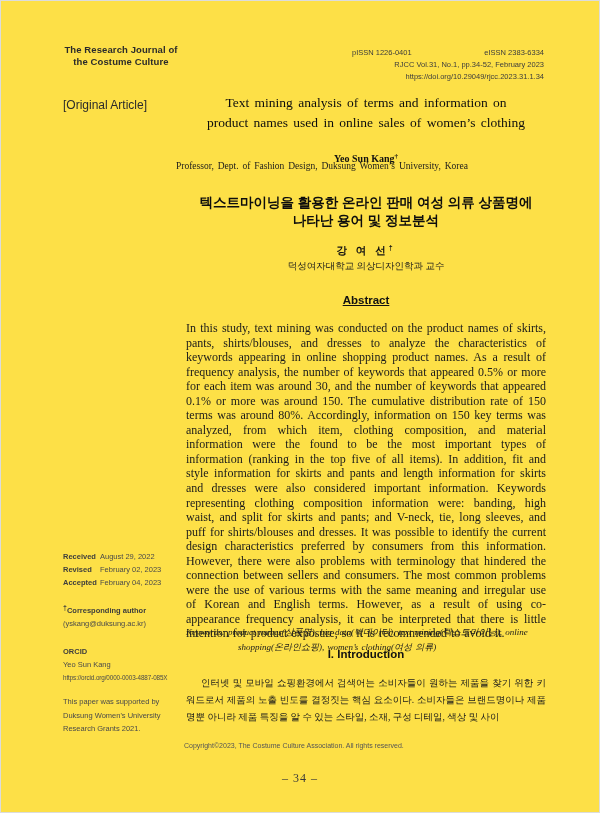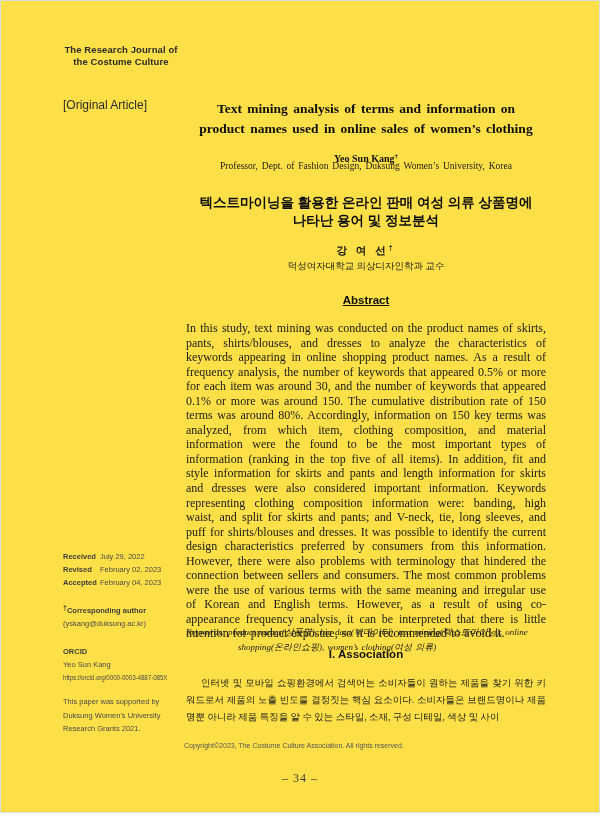--- a/index.html
+++ b/index.html
@@ -42,42 +42,42 @@
   .article-type {
     position: absolute;
     left: 62px; top: 97px;
     font-size: 12px;
     color: #2b2b2b;
   }
 
   
   .title-en {
     position: absolute;
-    left: 175px; top: 98px; width: 380px;
-    text-align: center;
-    font-family: "Liberation Serif", "DejaVu Serif", serif;
-    font-weight: bold;
+    left: 175px; top: 92px; width: 380px;
+    text-align: center;
+    font-family: "Liberation Serif", "DejaVu Serif", serif;
+    font-weight: normal;
     font-size: 13.5px;
     line-height: 20px;
     color: #0d0d0d;
     word-spacing: 2px;
   }
   .author-en {
     position: absolute;
     left: 175px; top: 152px; width: 380px;
     text-align: center;
     font-family: "Liberation Serif", "DejaVu Serif", serif;
     font-weight: bold;
     font-size: 10px;
     color: #111;
   }
   .affil-en {
     position: absolute;
     left: 175px; top: 160px; width: 380px;
-    text-align: center;
+    text-align: left;
     font-family: "Liberation Serif", "DejaVu Serif", serif;
     font-size: 9.5px;
     color: #1a1a1a;
     word-spacing: 1.5px;
   }
   .title-ko {
     position: absolute;
     left: 175px; top: 193px; width: 380px;
     text-align: center;
     font-weight: bold;
@@ -197,20 +197,28 @@
 </head>
 <body>
 
 <div class="page">
 
   <div class="journal-name">
     <div>The Research Journal of</div>
     <div>the Costume Culture</div>
   </div>
 
+  <div class="header-right">
+    <div class="issn-row">
+      <span>pISSN 1226-0401</span>
+      <span>eISSN 2383-6334</span>
+    </div>
+    <div>RJCC Vol.31, No.1, pp.34-52, February 2023</div>
+    <div>https://doi.org/10.29049/rjcc.2023.31.1.34</div>
+  </div>
 
   <div class="article-type">[Original Article]</div>
 
   <div class="title-en">
     <div>Text mining analysis of terms and information on</div>
     <div>product names used in online sales of women’s clothing</div>
   </div>
 
   <div class="author-en"><span>Yeo Sun Kang</span><sup class="dagger">†</sup></div>
 
@@ -226,21 +234,21 @@
   <div class="affil-ko">덕성여자대학교 의상디자인학과 교수</div>
 
   <div class="abstract-heading">Abstract</div>
   <div class="abstract-body">In this study, text mining was conducted on the product names of skirts, pants, shirts/blouses, and dresses to analyze the characteristics of keywords appearing in online shopping product names. As a result of frequency analysis, the number of keywords that appeared 0.5% or more for each item was around 30, and the number of keywords that appeared 0.1% or more was around 150. The cumulative distribution rate of 150 terms was around 80%. Accordingly, information on 150 key terms was analyzed, from which item, clothing composition, and material information were the found to be the most important types of information (ranking in the top five of all items). In addition, fit and style information for skirts and pants and length information for skirts and dresses were also considered important information. Keywords representing clothing composition information were: banding, high waist, and split for skirts and pants; and V-neck, tie, long sleeves, and puff for shirts/blouses and dresses. It was possible to identify the current design characteristics preferred by consumers from this information. However, there were also problems with terminology that hindered the connection between sellers and consumers. The most common problems were the use of various terms with the same meaning and irregular use of Korean and English terms. However, as a result of using co-appearance frequency analysis, it can be interpreted that there is little intention for product exposure, so it is recommended to avoid it.</div>
 
   <div class="keywords"><span>Keywords:</span> <span>product names(상품명), big data(빅데이터), text mining(텍스트마이닝), online shopping(온라인쇼핑), women’s clothing(여성 의류)</span></div>
 
   <div class="sidebar-group sidebar-dates">
     <div class="date-row">
       <span class="date-label">Received</span>
-      <span>July 29, 2022</span>
+      <span>August 29, 2022</span>
     </div>
     <div class="date-row">
       <span class="date-label">Revised</span>
       <span>February 02, 2023</span>
     </div>
     <div class="date-row">
       <span class="date-label">Accepted</span>
       <span>February 04, 2023</span>
     </div>
   </div>
@@ -251,19 +259,19 @@
   </div>
 
   <div class="sidebar-group sidebar-orcid">
     <div class="bold-line">ORCID</div>
     <div>Yeo Sun Kang</div>
     <div class="orcid-url">https://orcid.org/0000-0003-4887-085X</div>
   </div>
 
   <div class="sidebar-group sidebar-funding">This paper was supported by Duksung Women's University Research Grants 2021.</div>
 
-  <div class="section-heading">I. Association</div>
+  <div class="section-heading">I. Introduction</div>
   <div class="intro-text">인터넷 및 모바일 쇼핑환경에서 검색어는 소비자들이 원하는 제품을 찾기 위한 키워드로서 제품의 노출 빈도를 결정짓는 핵심 요소이다. 소비자들은 브랜드명이나 제품명뿐 아니라 제품 특징을 알 수 있는 스타일, 소재, 구성 디테일, 색상 및 사이</div>
 
   <div class="copyright">Copyright©2023, The Costume Culture Association. All rights reserved.</div>
   <div class="page-number">– 34 –</div>
 
 </div>
 
 </body></html>

